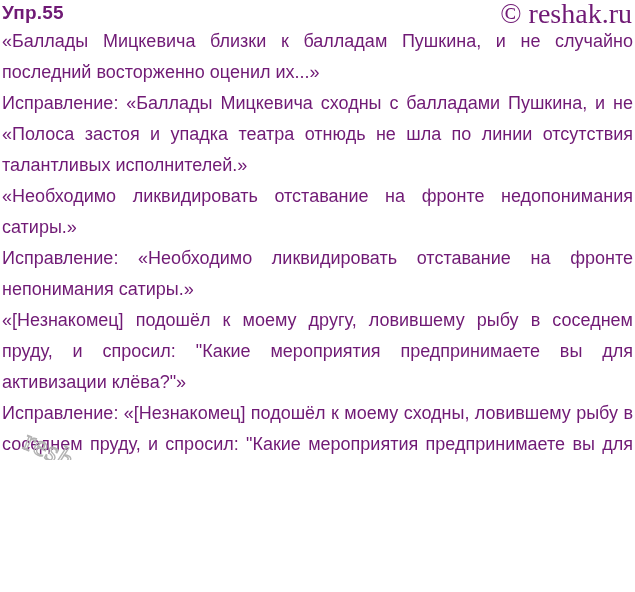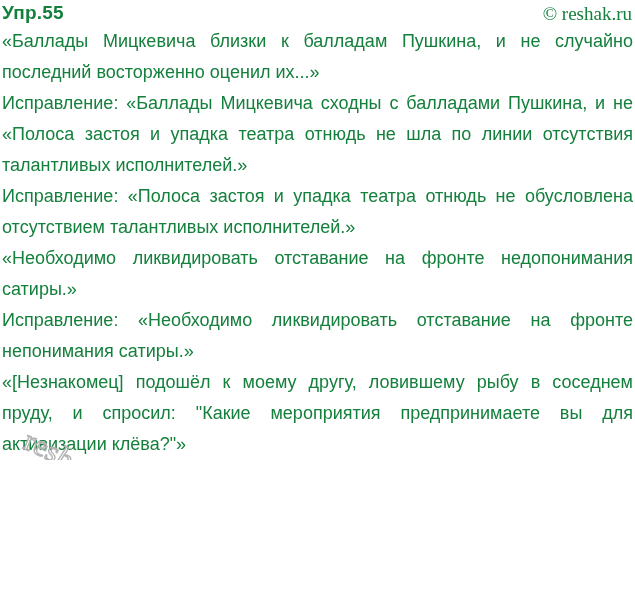--- a/index.html
+++ b/index.html
@@ -1,37 +1,37 @@
 <!DOCTYPE html>
 <html lang="ru"><head>
 <meta charset="utf-8">
 <style>
   html,body{margin:0;padding:0;background:#fff;}
   .page{
     position:relative;
     width:635px;height:460px;
     background:#fff;
-    color:#15803d;
+    color:#701a75;
     font-family:"Liberation Sans","DejaVu Sans",sans-serif;
     overflow:hidden;
   }
   .hdr{
     position:absolute;top:0;left:0;right:0;
     display:flex;justify-content:space-between;align-items:flex-start;
     padding:2px 3px 0 2px;
   }
   .title{
     font-weight:bold;
     font-size:19px;
     line-height:22px;
     letter-spacing:.2px;
   }
   .credit{
     font-family:"Liberation Serif","DejaVu Serif",serif;
-    font-size:19px;
+    font-size:28px;
     line-height:24px;
   }
   .body-text{
     position:absolute;
     top:26px;left:2px;right:2px;
   }
   .ln{
     font-size:18px;
     line-height:31px;
     height:31px;
@@ -67,24 +67,20 @@
 
     <div>
       <div class="ln jf">Исправление: «Баллады Мицкевича сходны с балладами Пушкина, и не</div>
     </div>
 
     <div>
       <div class="ln jf">«Полоса застоя и упадка театра отнюдь не шла по линии отсутствия</div>
       <div class="ln">талантливых исполнителей.»</div>
     </div>
 
-    <div>
-      <div class="ln jf">Исправление: «Полоса застоя и упадка театра отнюдь не обусловлена</div>
-      <div class="ln">отсутствием талантливых исполнителей.»</div>
-    </div>
 
     <div>
       <div class="ln jf">«Необходимо ликвидировать отставание на фронте недопонимания</div>
       <div class="ln">сатиры.»</div>
     </div>
 
     <div>
       <div class="ln jf">Исправление: «Необходимо ликвидировать отставание на фронте</div>
       <div class="ln">непонимания сатиры.»</div>
     </div>

